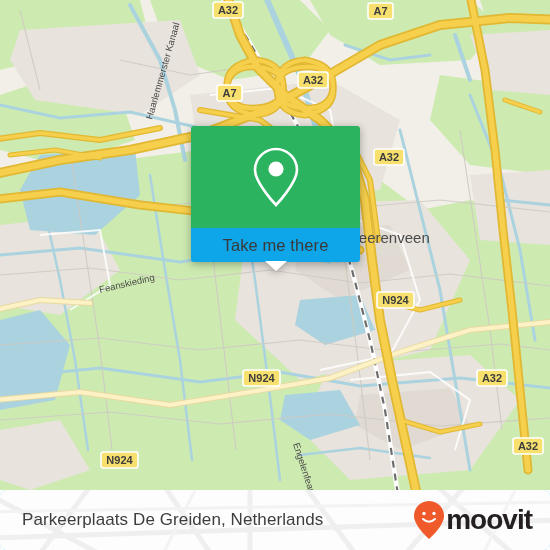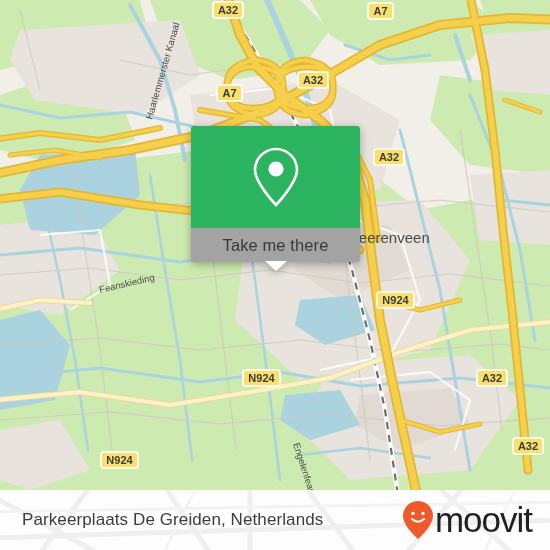--- a/index.html
+++ b/index.html
@@ -27,51 +27,51 @@
   .callout{
     position:absolute;left:191px;top:126px;width:169px;
     filter:drop-shadow(0 2px 4px rgba(0,0,0,0.32));
   }
   .callout-top{
     height:102px;background:#2bb35f;border-radius:3px 3px 0 0;
     display:flex;align-items:center;justify-content:center;
   }
   .pin-svg{display:block;}
   .callout-bottom{
-    position:relative;background:#a3a3a3;border-radius:0 0 3px 3px;
+    position:relative;background:#0ea5e9;border-radius:0 0 3px 3px;
     height:34px;display:flex;align-items:center;justify-content:center;
   }
   .callout-bottom .lbl{
     font-size:16.5px;color:#3a3a3a;letter-spacing:.1px;
   }
   .callout-tail{
     position:absolute;left:50%;bottom:-9px;margin-left:-11px;
     width:0;height:0;
     border-left:11px solid transparent;
     border-right:11px solid transparent;
     border-top:10px solid #fff;
   }
 
   
   .footer{
     position:absolute;left:0;top:490px;width:550px;height:60px;
-    background:#7dd3fc;overflow:hidden;
+    background:#7dd3fc;overflow:hidden;border-radius:6px;
   }
   .footer .fbg{position:absolute;left:0;top:0;}
   .footer .ftitle{
     position:absolute;left:22px;top:50%;transform:translateY(-50%);
     font-size:17px;color:#3d3d3d;white-space:nowrap;letter-spacing:.1px;
   }
   .brand{
     position:absolute;right:18px;top:50%;transform:translateY(-50%);
     display:flex;align-items:center;gap:2px;
   }
   .brand .bword{
-    font-size:35px;color:#231f20;letter-spacing:-1px;
-    font-weight:400;line-height:30px;
+    font-size:28px;color:#231f20;letter-spacing:-1px;
+    font-weight:700;line-height:30px;
   }
 </style>
 </head>
 <body>
 
 <div id="app">
 
   <div class="map">
     <svg width="550" height="490" viewBox="0 0 550 490">
       <defs>

